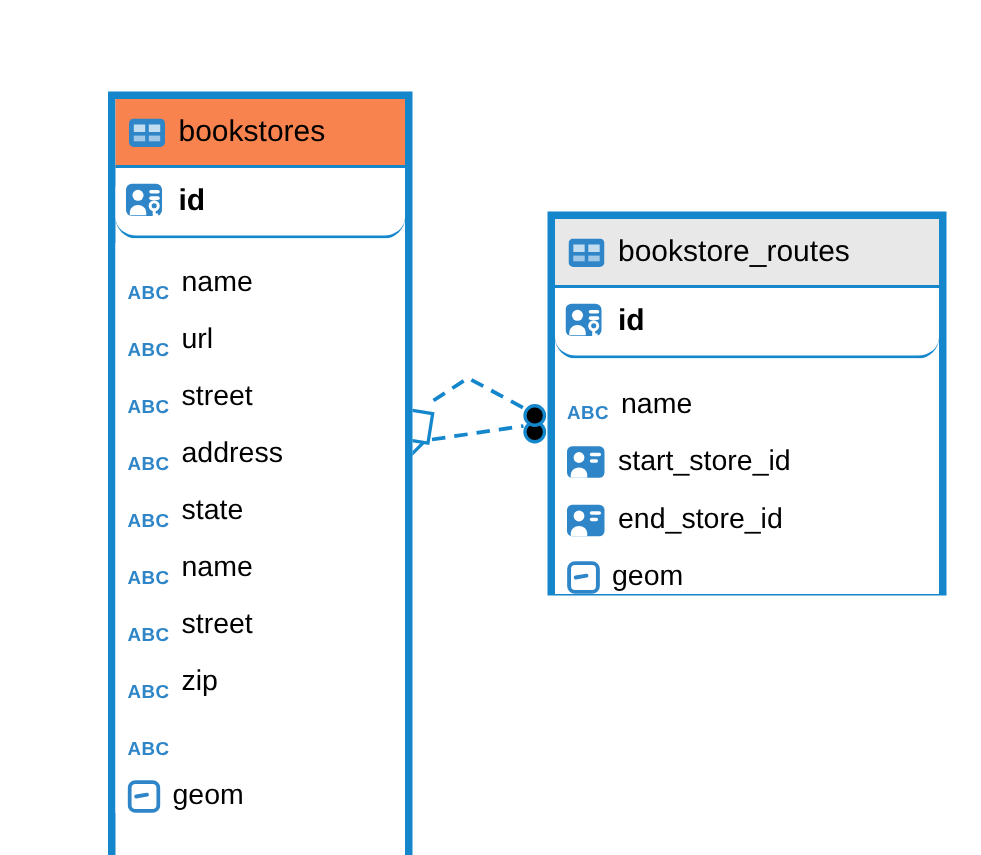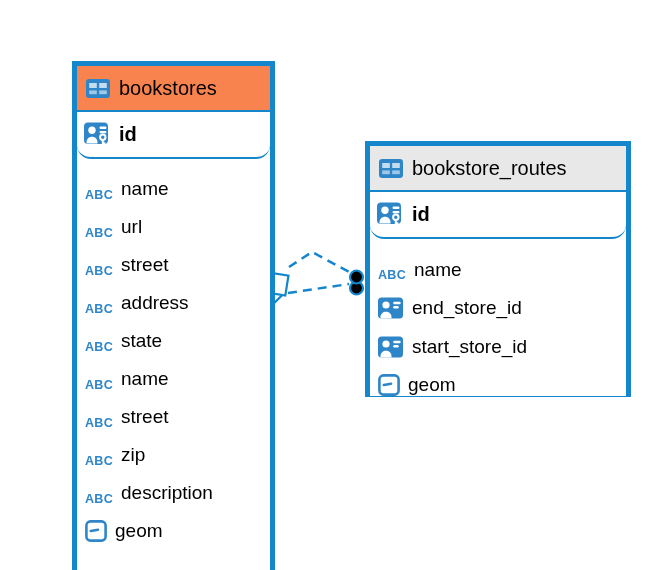--- a/index.html
+++ b/index.html
@@ -130,21 +130,20 @@
     <div class="field-row">
       <span class="abc-icon">ABC</span>
       <span>street</span>
     </div>
     <div class="field-row">
       <span class="abc-icon">ABC</span>
       <span>zip</span>
     </div>
     <div class="field-row">
       <span class="abc-icon">ABC</span>
-      <span>description</span>
     </div>
     <div class="field-row">
       <svg class="svg-icon" width="22" height="22" viewBox="0 0 22 22">
         <rect x="1.4" y="1.4" width="19.2" height="19.2" rx="4" fill="#ffffff" stroke="#2e86c8" stroke-width="2.6"></rect>
         <line x1="5.8" y1="11" x2="13" y2="9.8" stroke="#2e86c8" stroke-width="2.6" stroke-linecap="round"></line>
       </svg>
       <span>geom</span>
     </div>
   </div>
 </div>
@@ -182,31 +181,31 @@
       <span>name</span>
     </div>
     <div class="field-row">
       <svg class="svg-icon" width="26" height="22" viewBox="0 0 26 22">
         <rect x="0" y="0.5" width="25" height="21" rx="3.5" fill="#2e86c8"></rect>
         <circle cx="8" cy="8" r="3.6" fill="#ffffff"></circle>
         <path d="M2.5 21.5 v-1.6 c0-3.2 2.6-5.2 5.5-5.2 s5.5 2 5.5 5.2 v1.6 z" fill="#ffffff"></path>
         <rect x="15.2" y="4.8" width="7.5" height="2.4" rx="1.2" fill="#ffffff"></rect>
         <rect x="15.2" y="9.1" width="5.5" height="2.4" rx="1.2" fill="#ffffff"></rect>
       </svg>
-      <span>end_store_id</span>
+      <span>start_store_id</span>
     </div>
     <div class="field-row">
       <svg class="svg-icon" width="26" height="22" viewBox="0 0 26 22">
         <rect x="0" y="0.5" width="25" height="21" rx="3.5" fill="#2e86c8"></rect>
         <circle cx="8" cy="8" r="3.6" fill="#ffffff"></circle>
         <path d="M2.5 21.5 v-1.6 c0-3.2 2.6-5.2 5.5-5.2 s5.5 2 5.5 5.2 v1.6 z" fill="#ffffff"></path>
         <rect x="15.2" y="4.8" width="7.5" height="2.4" rx="1.2" fill="#ffffff"></rect>
         <rect x="15.2" y="9.1" width="5.5" height="2.4" rx="1.2" fill="#ffffff"></rect>
       </svg>
-      <span>start_store_id</span>
+      <span>end_store_id</span>
     </div>
     <div class="field-row">
       <svg class="svg-icon" width="22" height="22" viewBox="0 0 22 22">
         <rect x="1.4" y="1.4" width="19.2" height="19.2" rx="4" fill="#ffffff" stroke="#2e86c8" stroke-width="2.6"></rect>
         <line x1="5.8" y1="11" x2="13" y2="9.8" stroke="#2e86c8" stroke-width="2.6" stroke-linecap="round"></line>
       </svg>
       <span>geom</span>
     </div>
   </div>
 </div>

